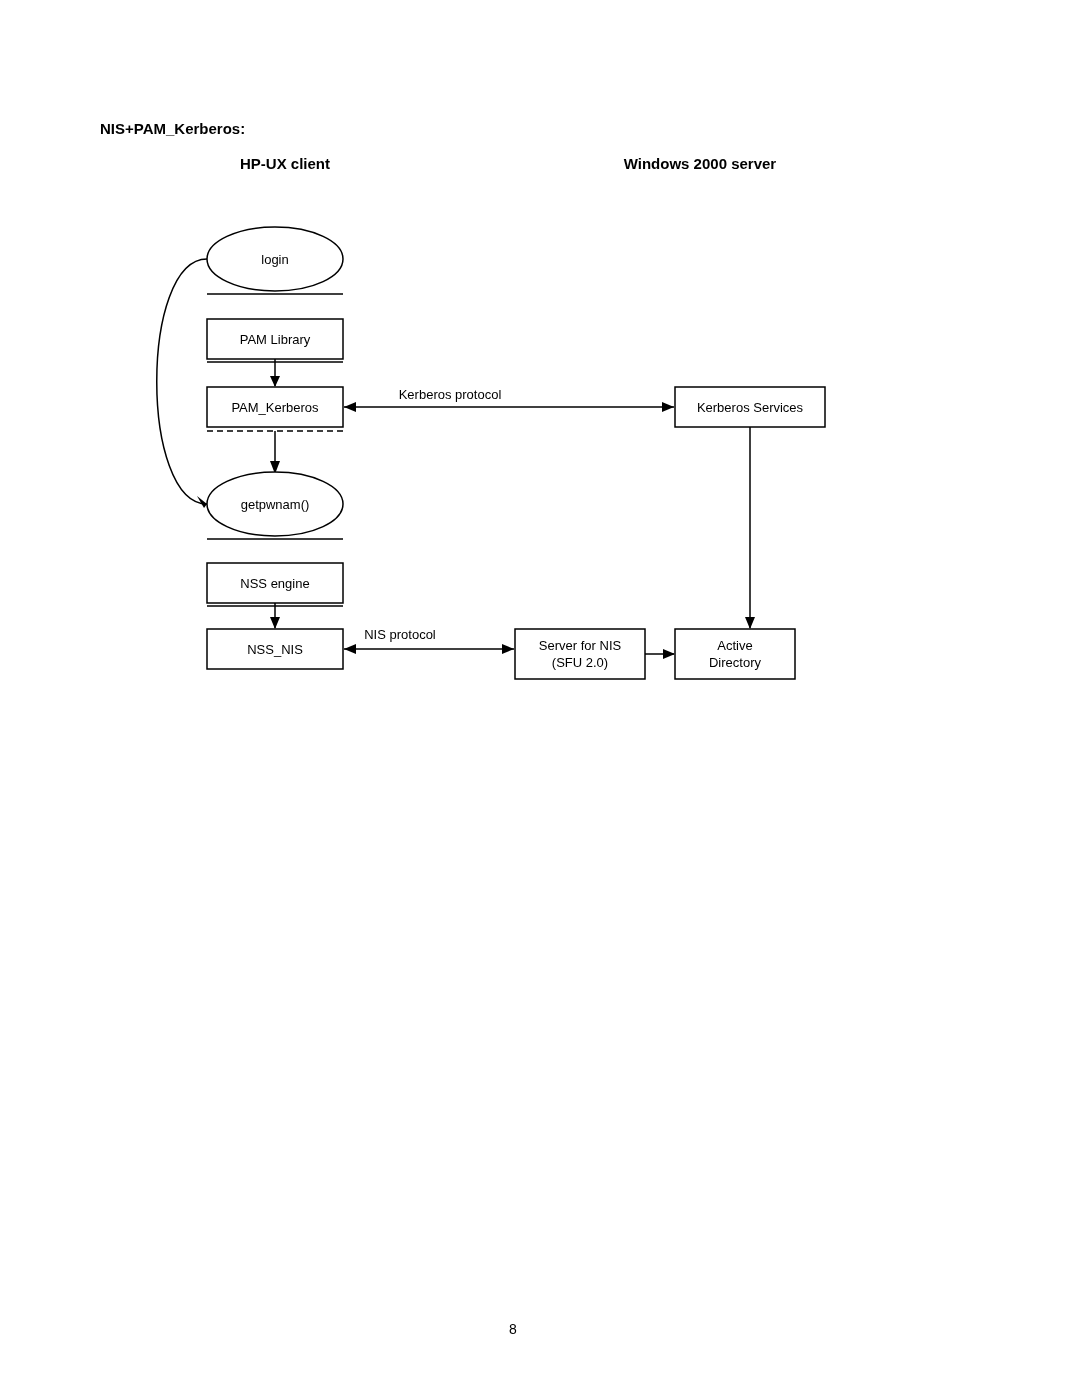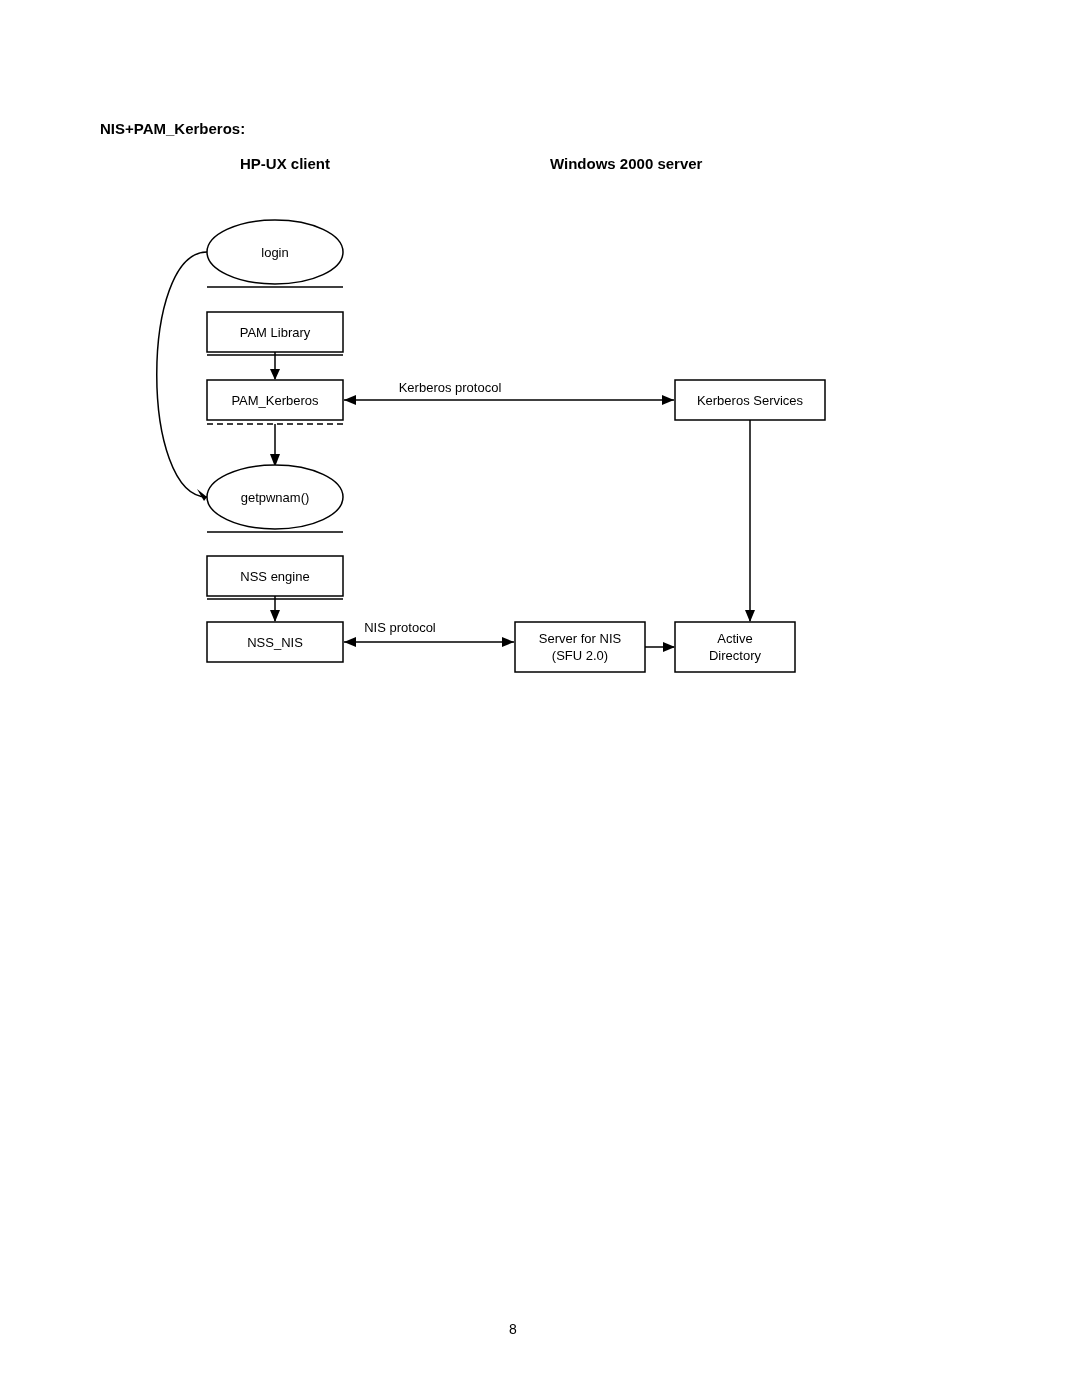--- a/index.html
+++ b/index.html
@@ -22,34 +22,35 @@
       left: 100px;
       width: 860px;
     }
     .section-title {
       font-weight: bold;
       font-size: 15px;
       margin-bottom: 18px;
     }
     .column-headers {
       display: flex;
-      margin-bottom: 10px;
+      margin-bottom: 17px;
       margin-left: 40px;
     }
     .col-header {
       font-weight: bold;
       font-size: 15px;
     }
     .col-header-left {
       width: 290px;
       text-align: center;
     }
     .col-header-right {
       width: 300px;
       margin-left: 120px;
+      text-align: center;
     }
     
     .diagram-svg {
       display: block;
     }
     .page-number {
       position: absolute;
       bottom: 60px;
       left: 50%;
       transform: translateX(-50%);

